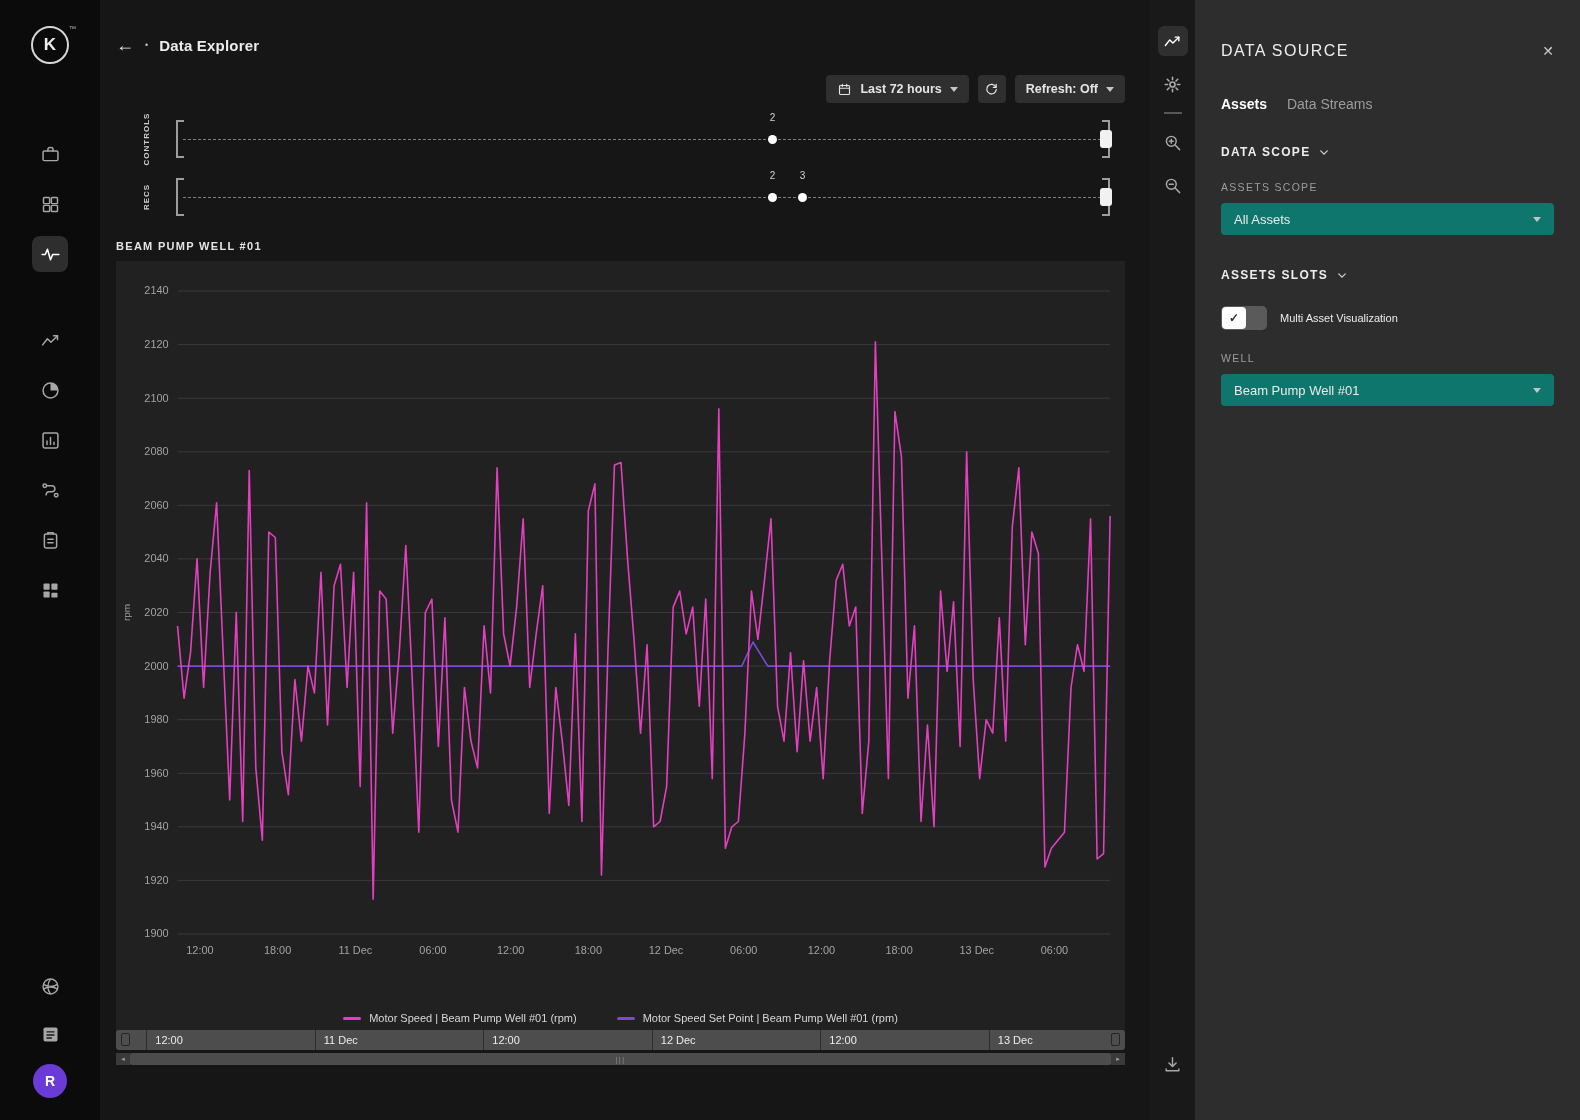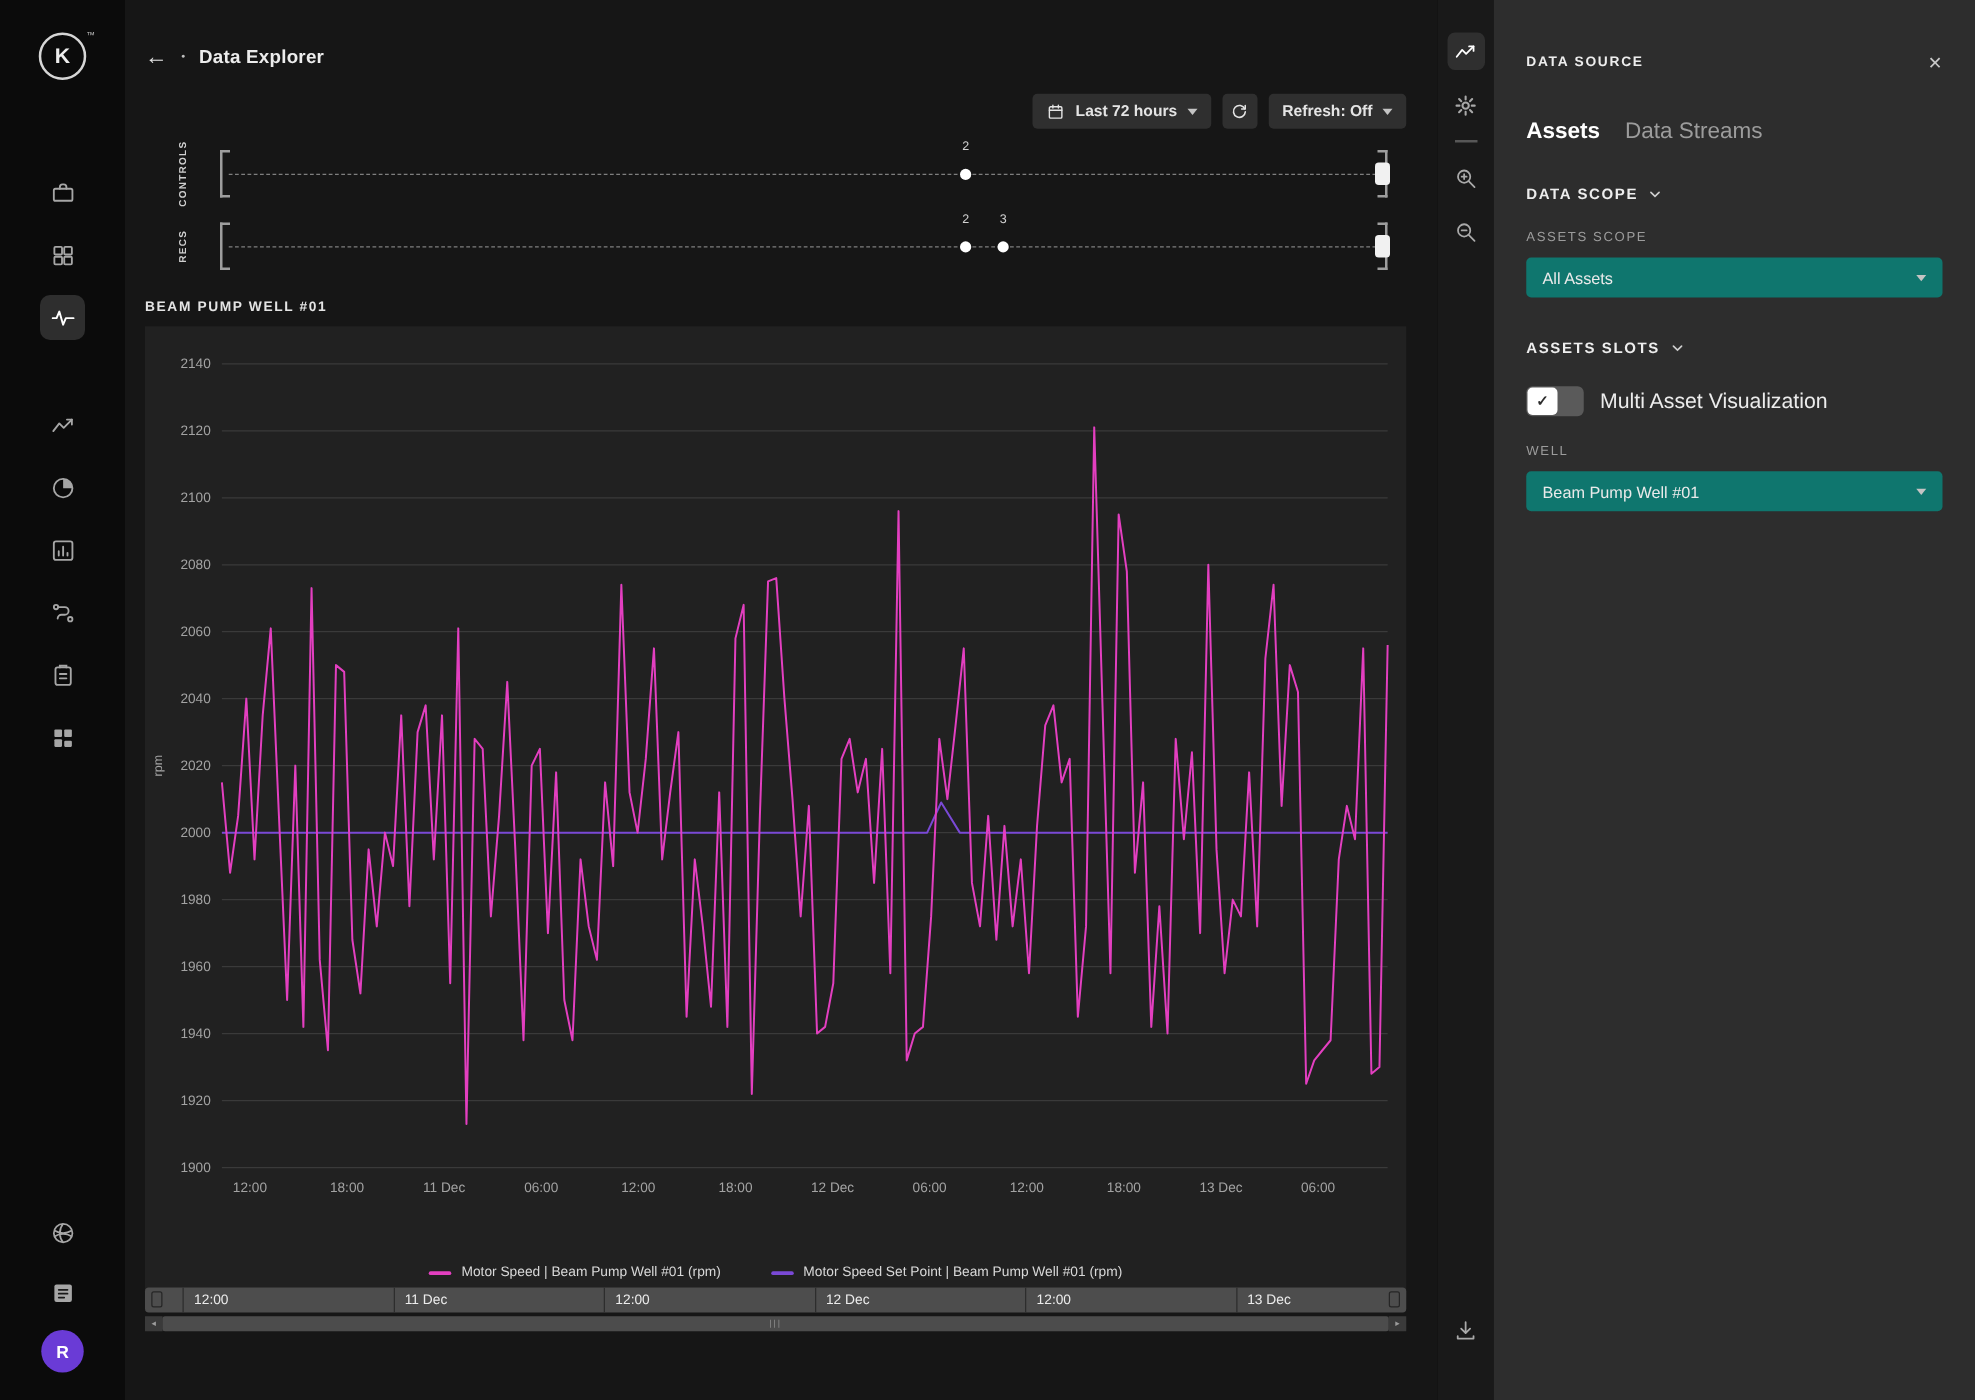--- a/index.html
+++ b/index.html
@@ -80,37 +80,37 @@
   .strip-btn{width:30px;height:30px;border-radius:6px;border:none;background:transparent;color:#a9a9a9;
     display:flex;align-items:center;justify-content:center;cursor:pointer;margin-bottom:13px;padding:0;}
   .strip-btn.active{background:#2f2f2f;color:#fff;}
   .strip-btn svg{width:19px;height:19px;}
   .strip-divider{width:18px;height:2px;background:#575757;margin:0 0 13px;}
   .strip-bottom{margin-top:auto;margin-bottom:28px;}
 
   
   .right-panel{flex:1;background:#2d2d2d;padding:0 26px;display:flex;flex-direction:column;}
   .rp-header{display:flex;align-items:center;justify-content:space-between;padding-top:42px;}
-  .rp-title{font-size:11px;font-weight:700;letter-spacing:1.4px;color:#ededed;}
+  .rp-title{font-size:16px;font-weight:400;letter-spacing:1.4px;color:#ededed;}
   .rp-close{background:none;border:none;color:#c9c9c9;font-size:14px;cursor:pointer;padding:0;}
   .rp-tabs{display:flex;gap:20px;margin-top:36px;align-items:center;}
-  .rp-tab{background:none;border:none;font-size:18px;color:#9c9c9c;cursor:pointer;padding:0;font-family:inherit;}
+  .rp-tab{background:none;border:none;font-size:14px;color:#9c9c9c;cursor:pointer;padding:0;font-family:inherit;}
   .rp-tab.active{color:#fff;font-weight:700;}
   .rp-section{display:flex;align-items:center;gap:9px;margin-top:33px;background:none;border:none;
     color:#ededed;font-size:12px;font-weight:700;letter-spacing:1.3px;cursor:pointer;padding:0;font-family:inherit;}
   .rp-section svg{width:10px;height:9px;color:#cdcdcd;}
   .rp-label{font-size:10.5px;font-weight:400;letter-spacing:1.3px;color:#9c9c9c;margin-top:22px;}
   .rp-select{margin-top:10px;height:32px;background:#0f766e;border:none;border-radius:4px;width:100%;
     display:flex;align-items:center;justify-content:space-between;padding:0 13px;color:#eaeaea;
     font-size:13px;cursor:pointer;font-family:inherit;}
   .toggle-row{display:flex;align-items:center;gap:13px;margin-top:24px;}
   .toggle{width:46px;height:24px;background:#5a5a5a;border-radius:5px;position:relative;border:none;cursor:pointer;padding:0;}
   .toggle-knob{position:absolute;left:1px;top:1px;width:24px;height:22px;background:#fff;border-radius:4px;
     display:flex;align-items:center;justify-content:center;color:#2d2d2d;font-size:12px;font-weight:700;}
-  .toggle-label{font-size:17px;color:#ececec;}
+  .toggle-label{font-size:11px;color:#ececec;}
 </style>
 </head>
 <body>
 
 <div class="app">
 
   <aside class="sidebar">
     <div class="logo">
       <span>K</span>
       <span class="tm">™</span>

